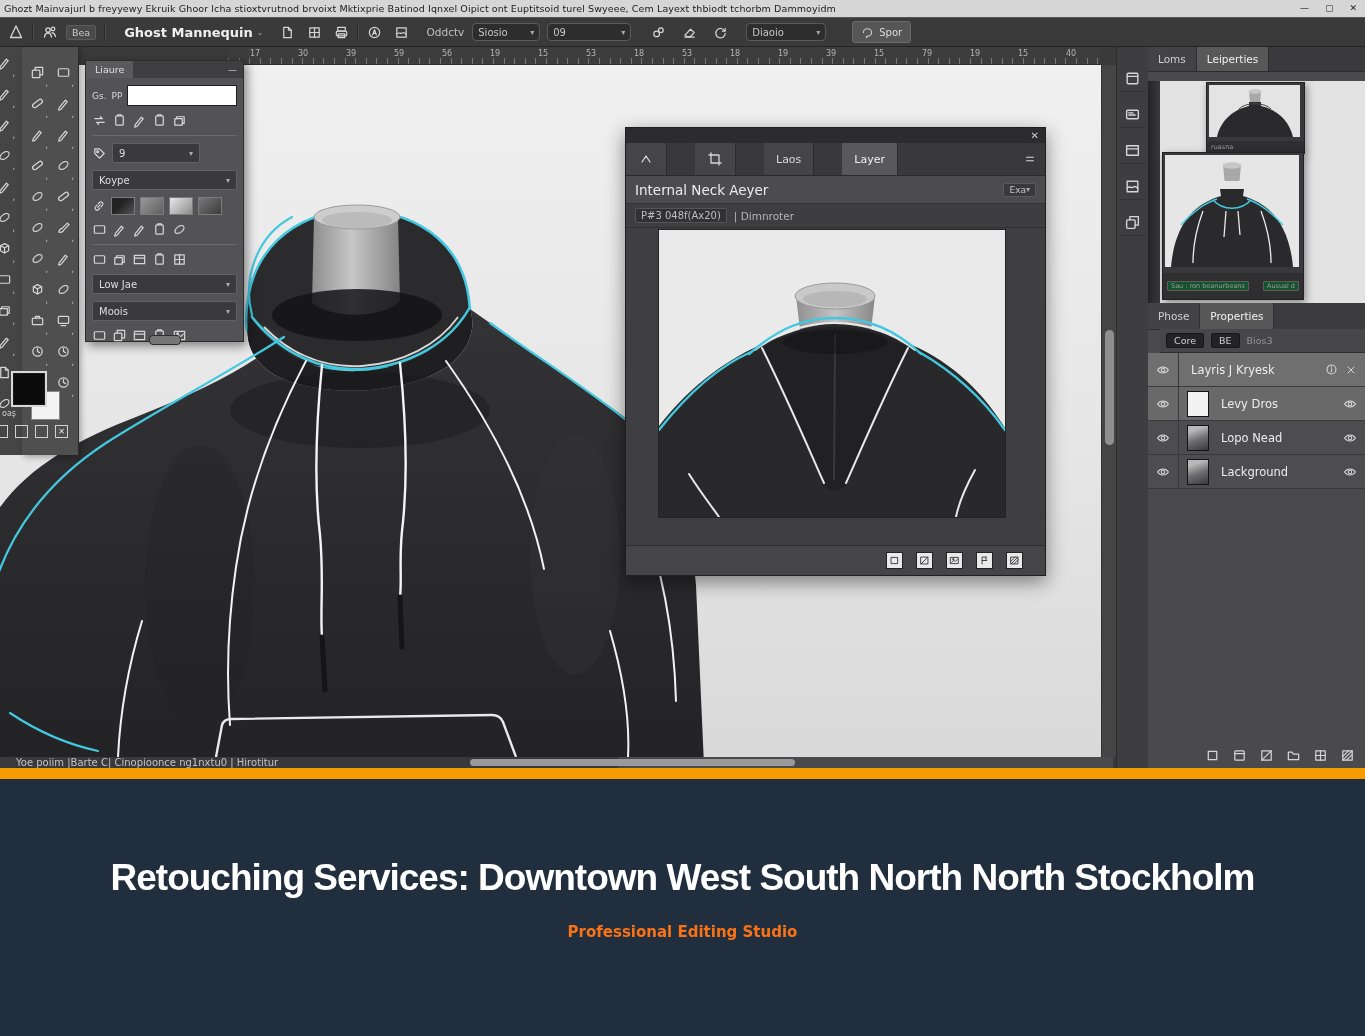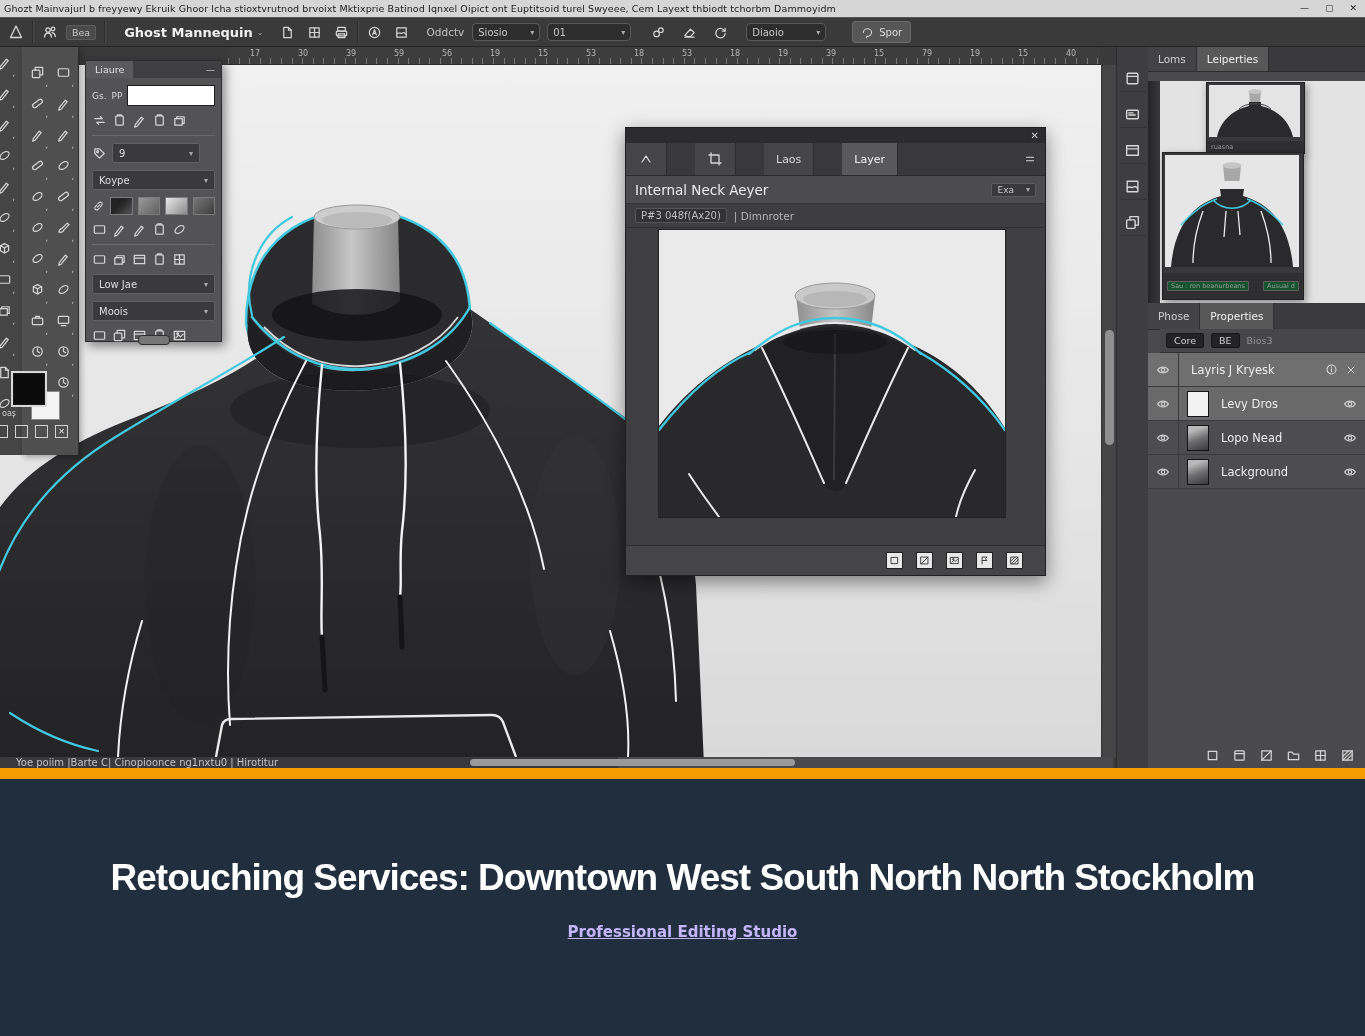--- a/index.html
+++ b/index.html
@@ -58,37 +58,37 @@
                  align-items:center;gap:7px;padding:0 9px;font-size:10.5px;color:#b4b4b4;}
   .dlg-chip{background:#323234;border:1px solid #555;border-radius:2px;padding:1px 5px;font-size:10px;color:#bdbdbd;}
   .dlg-img{position:absolute;left:32px;top:101px;width:346px;height:287px;border:1px solid #232323;
            background:#eaeaea;overflow:hidden;}
   .dlg-bottom{position:absolute;left:0;bottom:0;width:100%;height:30px;background:#454547;
               border-top:1px solid #2e2e2e;display:flex;align-items:center;justify-content:flex-end;
               gap:13px;padding-right:22px;box-sizing:border-box;}
   .mini-sq{width:15px;height:15px;background:#e9e9e9;border:1px solid #222;display:flex;
            align-items:center;justify-content:center;}
   .mini-sq .ic *{stroke:#333;}
-  .exa-btn{margin-left:auto;display:flex;align-items:center;gap:12px;background:#39393b;border:1px solid #5a5a5a;
+  .exa-btn{margin-left:auto;display:flex;align-items:center;gap:0;background:#39393b;border:1px solid #5a5a5a;
            border-radius:2px;font-size:9px;color:#c5c5c5;padding:1px 5px;}
 
   
   .tools-edge{left:0;top:47px;width:22px;height:408px;background:#454545;border-right:1px solid #333;overflow:hidden;}
   .tools-main{left:22px;top:47px;width:56px;height:408px;background:#4f4f4f;border-right:1px solid #2d2d2d;
               box-shadow:2px 2px 6px rgba(0,0,0,.3);}
   .tool-cell{position:relative;width:26px;height:31px;display:inline-flex;align-items:center;justify-content:center;}
   .tool-cell::after{content:",";position:absolute;right:2px;bottom:0px;color:#c5c5c5;font-size:8px;}
   .swatch{border:1px solid #1a1a1a;}
   .oas-label{left:2px;top:409px;font-size:8px;color:#cfcfcf;}
   .chkrow{left:0;top:425px;display:flex;gap:7px;}
   .chk{width:11px;height:11px;border:1.4px solid #d2d2d2;background:transparent;display:flex;
        align-items:center;justify-content:center;color:#e2e2e2;font-size:8px;line-height:1;}
 
   
-  .float-panel{left:85px;top:60px;width:137px;height:282px;background:#535355;border:1px solid #2d2d2d;
+  .float-panel{left:85px;top:60px;width:159px;height:282px;background:#535355;border:1px solid #2d2d2d;
                box-shadow:3px 4px 10px rgba(0,0,0,.45);box-sizing:border-box;}
   .fp-titlebar{height:17px;background:#3f3f41;display:flex;align-items:center;justify-content:space-between;
                padding-right:6px;}
   .fp-tab{background:#5a5a5c;height:17px;line-height:17px;padding:0 9px;font-size:9.5px;color:#e0e0e0;}
   .fp-row{display:flex;align-items:center;gap:5px;margin:7px 6px 0 6px;}
   .fp-row.sep{border-bottom:1px solid #6a6a6a;padding-bottom:7px;}
   .fp-input{background:#fff;border:1px solid #1f1f1f;height:19px;flex:1;}
   .fp-select{background:#3a3a3c;border:1px solid #616161;border-radius:2px;color:#dedede;font-size:10px;
              height:18px;display:flex;align-items:center;justify-content:space-between;padding:0 6px;flex:1;}
   .fp-label{font-size:9px;color:#d8d8d8;}
@@ -352,21 +352,21 @@
         <rect x="3" y="3" width="10" height="10"></rect>
         <path d="M3 9.5C5.5 7 7 10 9 8.5s3 .5 4 1.5"></path>
       </svg>
     </span>
   <span class="tb-label" style="margin-left:18px">Oddctv</span>
   <span class="tb-select" style="width:68px;margin-left:8px">
     <span>Siosio</span>
       <span class="chev">▾</span>
   </span>
   <span class="tb-select" style="width:84px;margin-left:7px">
-    <span>01</span>
+    <span>09</span>
       <span class="chev">▾</span>
   </span>
   <span style="display:flex;gap:16px;margin-left:20px">
       <svg width="15" height="15" viewBox="0 0 16 16" class="ic">
         <circle cx="6" cy="9.5" r="3"></circle>
         <circle cx="10.5" cy="5.5" r="2.5"></circle>
       </svg>
       <svg width="15" height="15" viewBox="0 0 16 16" class="ic">
         <path d="M3 11l6-6.5 4 3.5-4 4.5H6z"></path>
         <path d="M3 13h10"></path>
@@ -900,14 +900,14 @@
       <svg width="15" height="15" viewBox="0 0 16 16" class="ic">
         <rect x="3" y="3" width="10" height="10"></rect>
         <path d="M3 13L13 3M3 9l6-6M7 13l6-6"></path>
       </svg>
     </div>
 </div>
 
 <div class="abs orange-bar" style="background: rgb(245, 156, 0);"></div>
 <div class="abs banner" style="background: rgb(33, 46, 62);">
   <h1>Retouching Services: Downtown West South North North Stockholm</h1>
-  <div class="sub" style="color: #c4b5fd; text-decoration: underline;">Professional Editing Studio</div>
+  <div class="sub" style="color: #f97316;">Professional Editing Studio</div>
 </div>
 
 </body></html>

